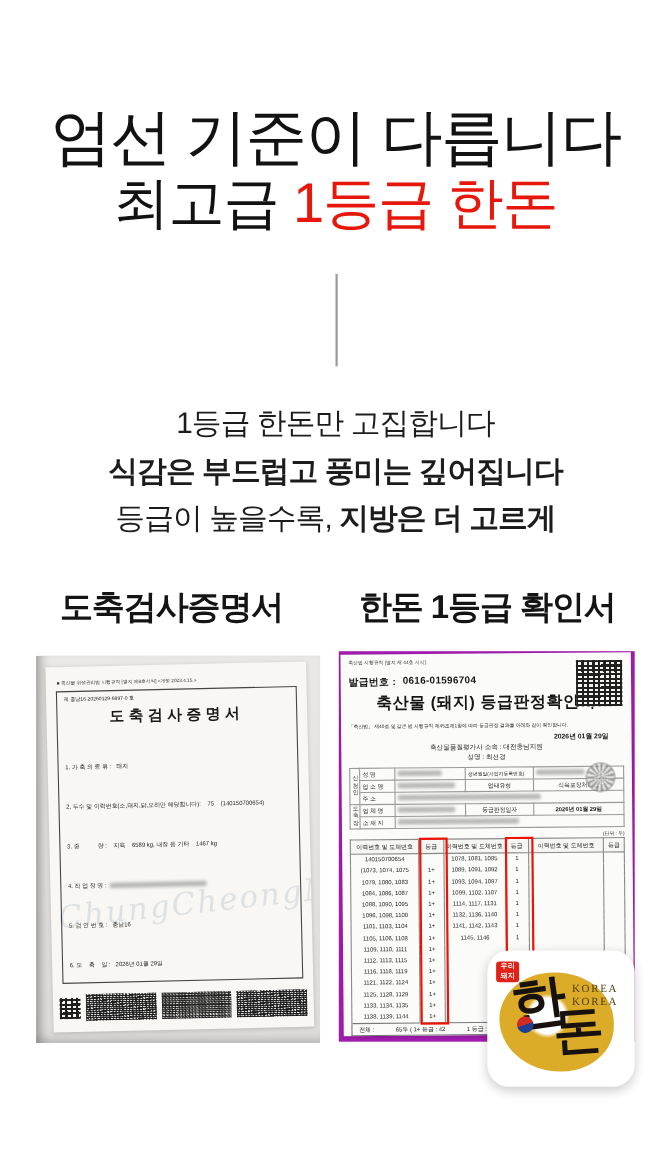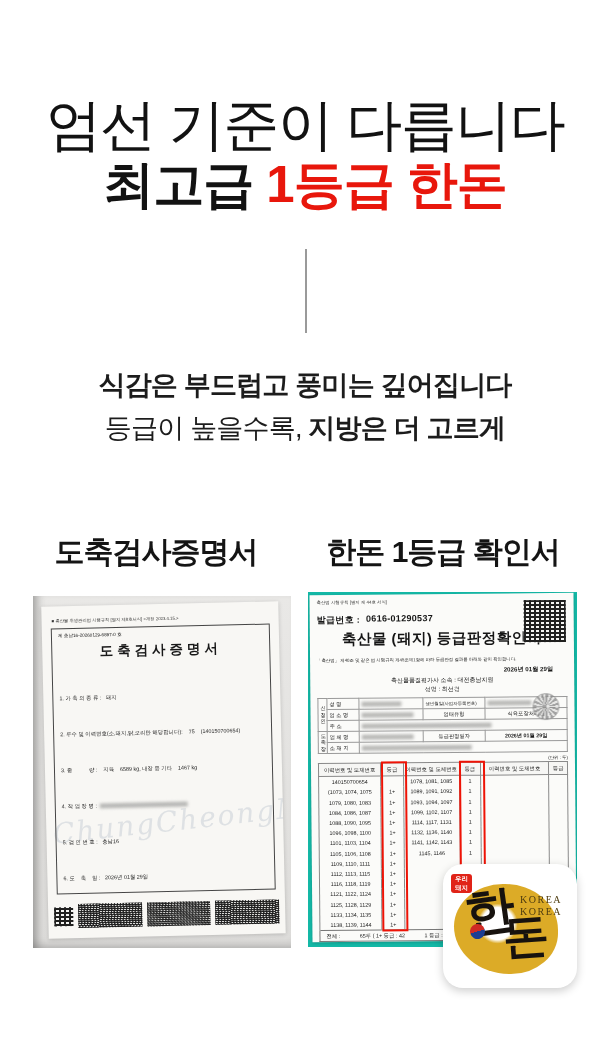--- a/index.html
+++ b/index.html
@@ -1,21 +1,21 @@
 <!DOCTYPE html>
 <html><head>
 <meta charset="utf-8">
 <style>
   html,body{margin:0;padding:0;}
   body{width:610px;height:1056px;background:#ffffff;position:relative;overflow:hidden;
        font-family:"Liberation Sans","DejaVu Sans",sans-serif;color:#1a1a1a;}
   .abs{position:absolute;}
   
   .h1{top:88px;left:0;width:610px;text-align:center;font-size:56px;font-weight:500;letter-spacing:-1.5px;color:#121212;}
-  .h2{top:151px;left:0;width:610px;text-align:center;font-size:51px;font-weight:700;letter-spacing:-1px;color:#121212;}
+  .h2{top:151px;left:0;width:610px;text-align:center;font-size:51px;font-weight:400;letter-spacing:-1px;color:#121212;}
   .h2 .red{color:#e8170c;}
   .vdivider{top:249px;left:305px;width:2px;height:84px;background:#9a9a9a;}
   .intro{top:364px;left:0;width:610px;text-align:center;font-size:27px;line-height:43px;letter-spacing:-0.8px;color:#1c1c1c;}
   .intro b{font-weight:800;}
   .docHead{top:532px;font-size:30px;font-weight:800;letter-spacing:-1px;text-align:center;color:#141414;}
   .docHead.lft{left:28px;width:256px;}
   .docHead.rgt{left:314px;width:258px;}
   
   .noise{background-color:#d8d8d6;background-image:
       repeating-linear-gradient(0deg,rgba(25,25,25,.9) 0 1px,transparent 1px 2px),
@@ -35,21 +35,21 @@
   .docnoL{font-size:4.6px;color:#222;}
   .titleL{text-align:center;font-size:13.5px;font-weight:800;letter-spacing:4px;margin-top:5px;color:#181818;}
   .linesL{margin-top:7px;font-size:5.4px;line-height:12px;white-space:pre;color:#1d1d1d;}
   .linesL .row{white-space:pre;}
   .wmark{position:absolute;top:196px;left:6px;font-family:"DejaVu Serif","Liberation Serif",serif;font-style:italic;
          font-size:28px;letter-spacing:2px;color:rgba(95,120,150,.17);transform:rotate(-5deg);white-space:nowrap;}
   .barsL{position:absolute;left:6px;right:6px;bottom:5px;height:34px;display:flex;align-items:center;gap:5px;}
   .barsL .qr{width:19px;height:19px;}
   .barsL .blk{height:24px;flex:1;}
   
-  .docR{left:308px;top:592px;width:269px;height:355px;background:#14b8a6;overflow:hidden;}
+  .docR{left:308px;top:592px;width:269px;height:355px;background:#a21caf;overflow:hidden;}
   .paperR{position:absolute;left:3px;top:2px;right:2px;bottom:6px;background:#fbfbf9;transform:rotate(-0.5deg);
           box-shadow:0 1px 3px rgba(0,0,0,.2);padding:5px 7px;overflow:hidden;}
   .noteR{font-size:4.4px;color:#333;}
   .qrR{position:absolute;top:7px;right:8px;width:42px;height:42px;}
   .issueR{margin-top:9px;font-size:9px;font-weight:700;letter-spacing:.3px;color:#161616;display:flex;gap:6px;}
   .titleR{margin-top:3px;text-align:center;font-size:14.5px;font-weight:800;letter-spacing:.5px;color:#151515;}
   .stmtR{margin-top:9px;font-size:4.4px;color:#222;}
   .dateR{margin-top:4px;text-align:right;font-size:6.2px;font-weight:700;padding-right:14px;color:#1a1a1a;}
   .evalR{margin-top:1px;text-align:center;font-size:6px;line-height:8.6px;color:#1a1a1a;}
   .stampR{position:absolute;top:100px;right:15px;width:25px;height:25px;border-radius:50%;border:1px solid #8a8a8a;
@@ -86,20 +86,21 @@
            background:linear-gradient(180deg,#cf2b24 0 50%,#1d3e92 50% 100%);transform:rotate(-18deg);}
 </style>
 </head>
 <body>
 
 <div class="abs h1">엄선 기준이 다릅니다</div>
 <div class="abs h2"><span>최고급 </span><span class="red">1등급 한돈</span></div>
 <div class="abs vdivider"></div>
 
 <div class="abs intro">
+  <div>1등급 한돈만 고집합니다</div>
   <div><b>식감은 부드럽고 풍미는 깊어집니다</b></div>
   <div><span>등급이 높을수록, </span><b>지방은 더 고르게</b></div>
 </div>
 
 <div class="abs docHead lft">도축검사증명서</div>
 <div class="abs docHead rgt">한돈 1등급 확인서</div>
 
 <div class="abs docL">
   <div class="paperL">
     <div class="formnote">■ 축산물 위생관리법 시행규칙 [별지 제8호서식] &lt;개정 2023.4.15.&gt;</div>
@@ -132,21 +133,21 @@
     </div>
   </div>
 </div>
 
 <div class="abs docR">
   <div class="paperR">
     <div class="noteR">축산법 시행규칙 [별지 제 44호 서식]</div>
     <div class="qrR qrnoise"></div>
     <div class="issueR">
       <span>발급번호 :</span>
-      <span>0616-01290537</span>
+      <span>0616-01596704</span>
     </div>
     <div class="titleR">축산물 (돼지) 등급판정확인서</div>
     <div class="stmtR">「축산법」 제40조 및 같은 법 시행규칙 제45조제1항에 따라 등급판정 결과를 아래와 같이 확인합니다.</div>
     <div class="dateR">2026년 01월 29일</div>
     <div class="evalR">
       <div>축산물품질평가사 소속 : 대전충남지원</div>
       <div>성명 : 최선경</div>
     </div>
     <div class="stampR"></div>
 

